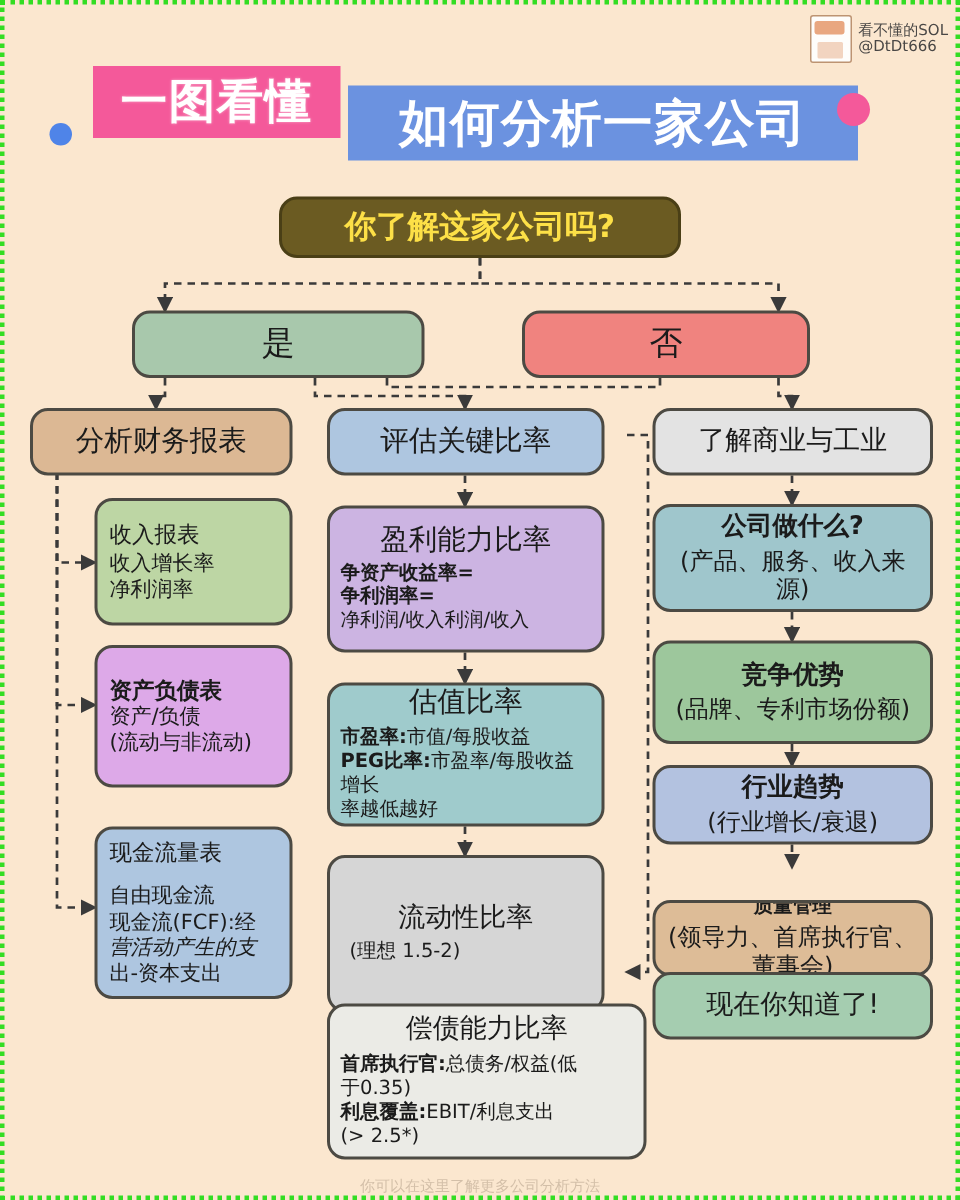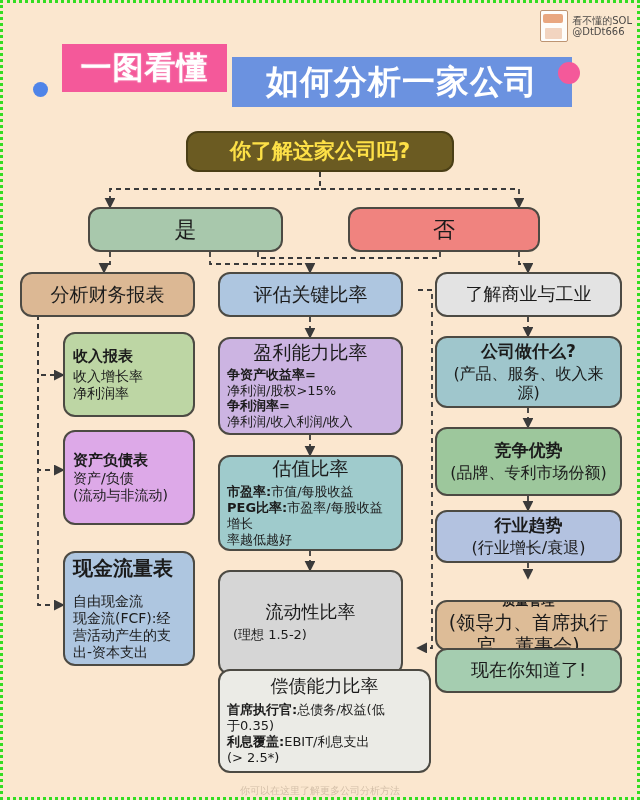--- a/index.html
+++ b/index.html
@@ -179,43 +179,42 @@
     <div class="ttl" style="font-size:19px;font-weight:normal;">分析财务报表</div>
   </div>
   <div class="node" style="left:218px;top:272px;width:185px;height:45px;background:#aec6e0;">
     <div class="ttl" style="font-size:19px;font-weight:normal;">评估关键比率</div>
   </div>
   <div class="node" style="left:435px;top:272px;width:187px;height:45px;background:#e3e3e3;">
     <div class="ttl" style="font-size:18px;font-weight:normal;">了解商业与工业</div>
   </div>
 
   <div class="node" style="left:63px;top:332px;width:132px;height:85px;background:#bdd6a4;padding:6px 8px;">
-    <div class="lft" style="font-size:15px;font-weight:bold;margin-bottom:2px;">收入报表</div>
+    <div class="lft" style="font-size:15px;font-weight:normal;margin-bottom:2px;">收入报表</div>
     <div class="lft" style="font-size:14px;">收入增长率</div>
     <div class="lft" style="font-size:14px;">净利润率</div>
   </div>
 
   <div class="node" style="left:63px;top:430px;width:132px;height:95px;background:#dda9e8;padding:16px 8px;">
     <div class="lft" style="font-size:15px;font-weight:bold;margin-bottom:1px;">资产负债表</div>
     <div class="lft" style="font-size:14px;">资产/负债</div>
     <div class="lft" style="font-size:14px;">(流动与非流动)</div>
   </div>
 
   <div class="node" style="left:63px;top:551px;width:132px;height:115px;background:#aec6e0;padding:5px 8px;">
-    <div class="lft" style="font-size:20px;font-weight:bold;margin-bottom:12px;">现金流量表</div>
+    <div class="lft" style="font-size:15px;font-weight:normal;margin-bottom:12px;">现金流量表</div>
     <div class="lft" style="font-size:14px;">自由现金流</div>
     <div class="lft" style="font-size:14px;">现金流(FCF):经</div>
-    <div class="lft" style="font-size:14px;">营活动产生的支</div>
+    <div class="lft" style="font-size:14px;font-style:italic;">营活动产生的支</div>
     <div class="lft" style="font-size:14px;">出-资本支出</div>
   </div>
 
   <div class="node" style="left:218px;top:337px;width:185px;height:98px;background:#ccb4e2;padding:4px 7px;">
     <div class="ttl" style="font-size:19px;font-weight:normal;margin-bottom:3px;">盈利能力比率</div>
     <div class="lft" style="font-size:13px;font-weight:bold;">争资产收益率=</div>
-    <div class="lft" style="font-size:13px;">净利润/股权&gt;15%</div>
     <div class="lft" style="font-size:13px;font-weight:bold;">争利润率=</div>
     <div class="lft" style="font-size:13px;">净利润/收入利润/收入</div>
   </div>
 
   <div class="node" style="left:218px;top:455px;width:185px;height:96px;background:#9fcbcc;padding:4px 7px;">
     <div class="ttl" style="font-size:19px;font-weight:normal;margin-bottom:4px;">估值比率</div>
     <div class="lft" style="font-size:13px;">
       <b>市盈率:</b><span>市值/每股收益</span>
     </div>
     <div class="lft" style="font-size:13px;">
@@ -251,21 +250,21 @@
     <div class="sub" style="font-size:16px;">(品牌、专利市场份额)</div>
   </div>
 
   <div class="node" style="left:435px;top:510px;width:187px;height:53px;background:#b3c2e0;padding:3px 6px;">
     <div class="ttl" style="font-size:17px;margin-bottom:2px;">行业趋势</div>
     <div class="sub" style="font-size:16px;">(行业增长/衰退)</div>
   </div>
 
   <div class="node" style="left:435px;top:600px;width:187px;height:51px;background:#ddbc97;padding:3px 5px;">
     <div class="ttl" style="font-size:13px;margin-bottom:2px;">质量管理</div>
-    <div class="sub" style="font-size:19px;">(领导力、首席执行官、董事会)</div>
+    <div class="sub" style="font-size:16px;">(领导力、首席执行官、董事会)</div>
   </div>
 
   <div class="node" style="left:435px;top:648px;width:187px;height:45px;background:#a5cdb0;">
     <div class="ttl" style="font-size:18px;font-weight:normal;">现在你知道了!</div>
   </div>
 
   <div id="bottom-ghost">你可以在这里了解更多公司分析方法</div>
 </div>
 
 <div id="frame"></div>

